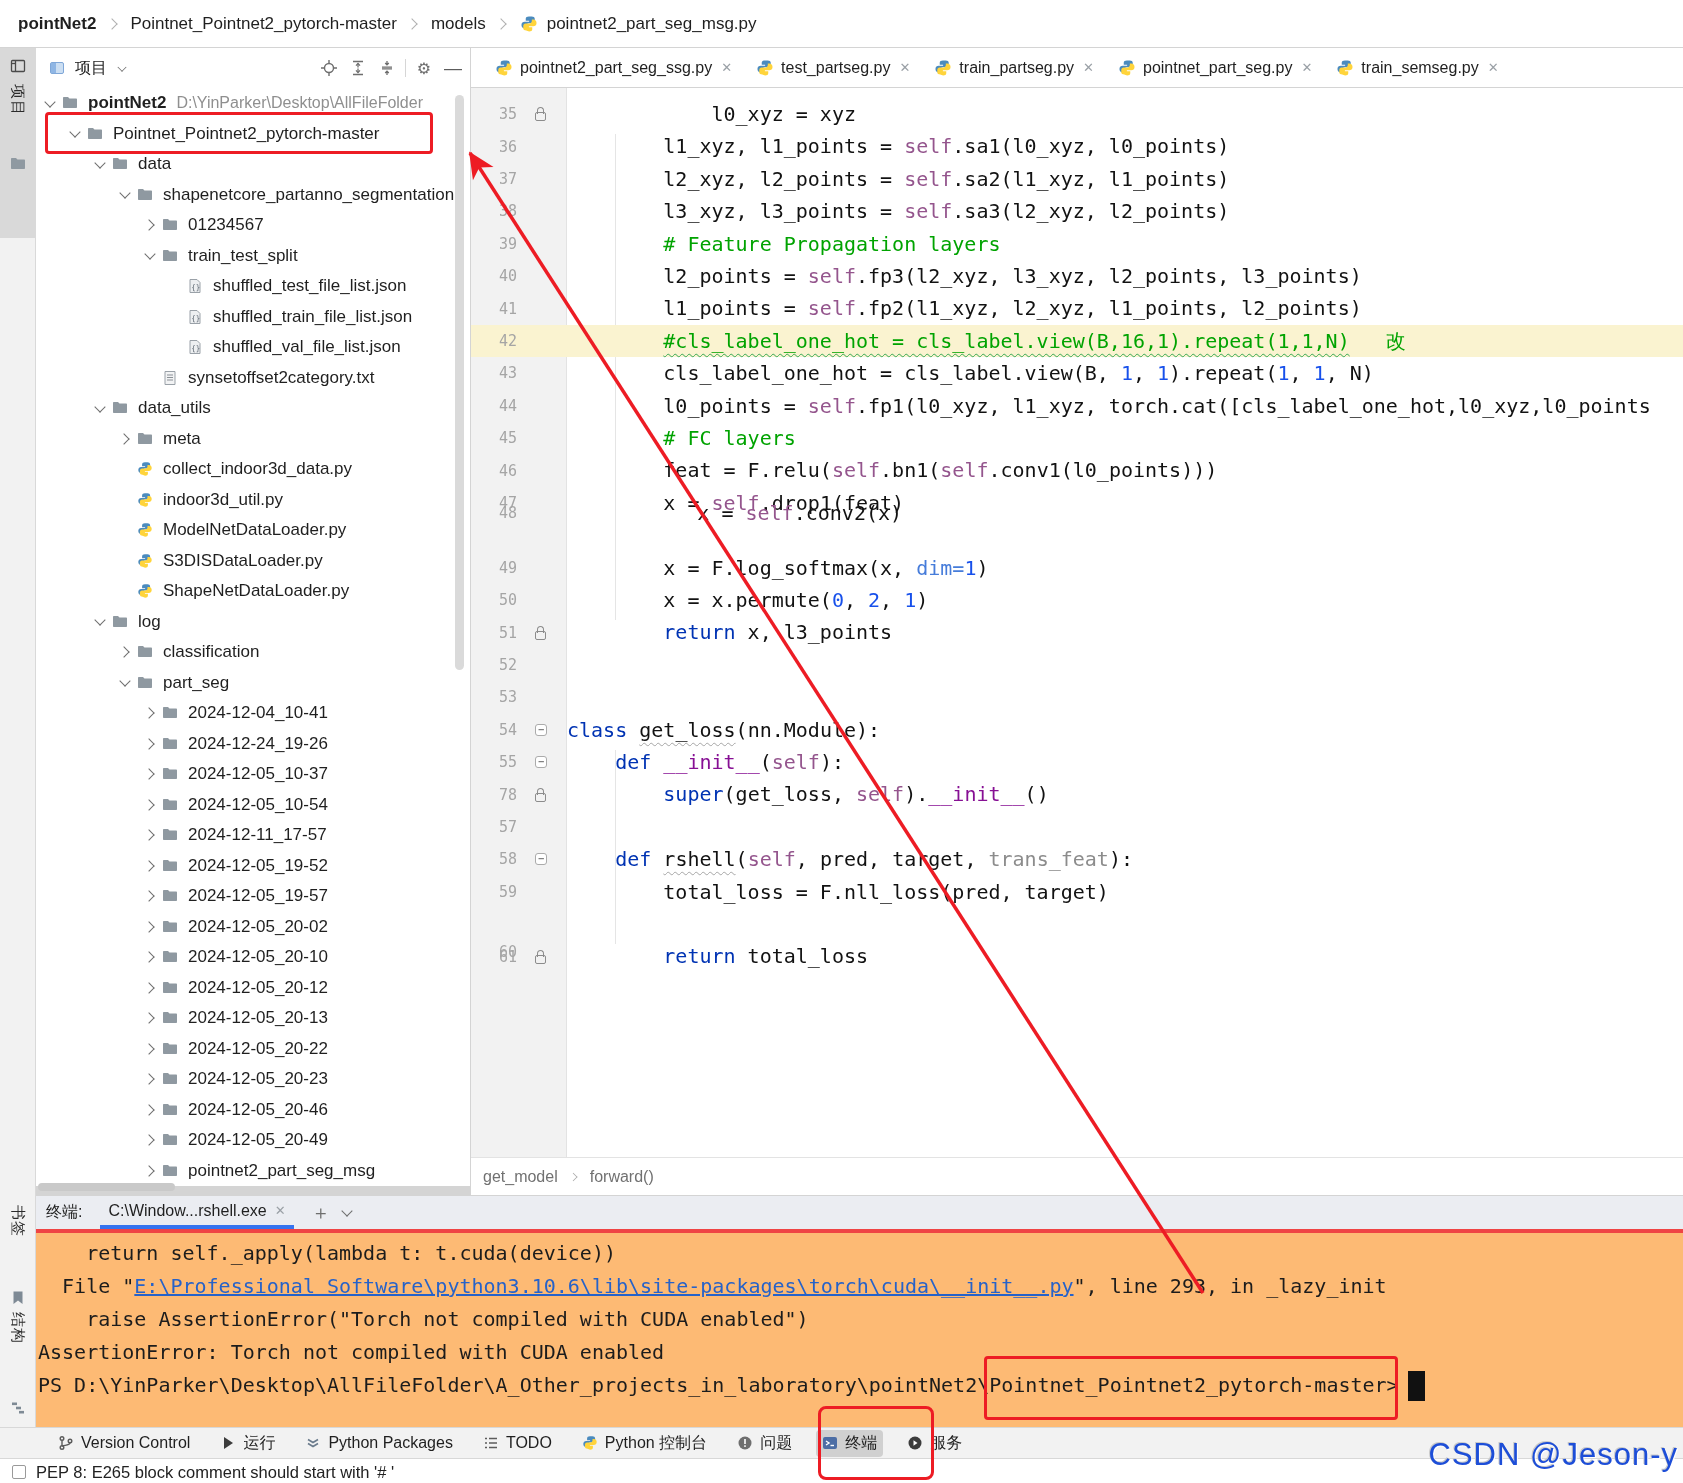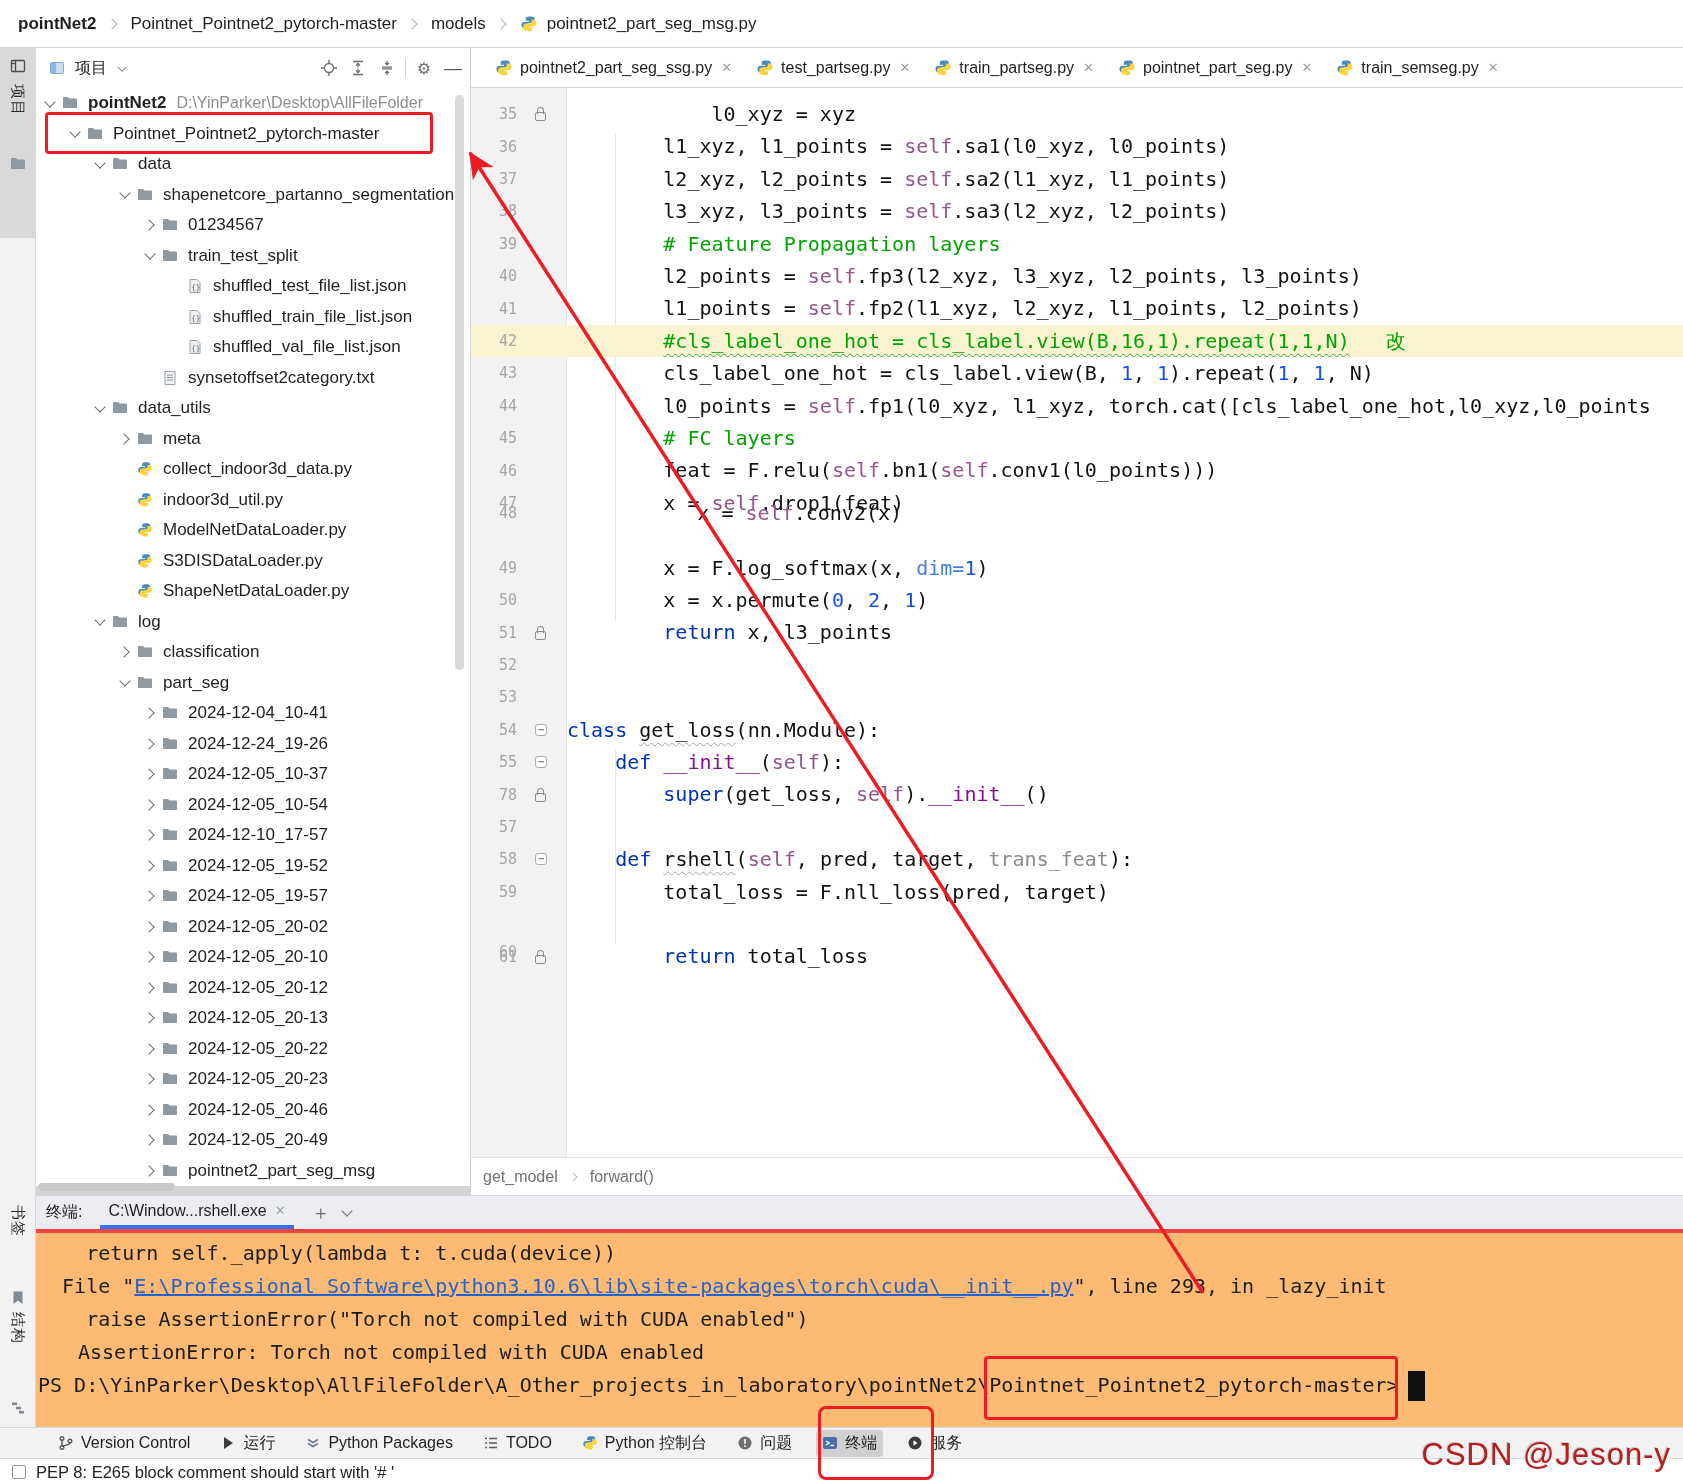--- a/index.html
+++ b/index.html
@@ -92,21 +92,21 @@
   .tbitem{display:flex;align-items:center;gap:7px;padding:3px 6px;border-radius:4px;white-space:nowrap}
   .tbitem.active{background:#D0D0D0}
   .tbicon{width:16px;height:16px;display:inline-flex}
   .tbicon svg{width:16px;height:16px}
   #statusbar{position:absolute;left:0;top:1458px;width:1683px;height:25px;background:#fff;border-top:1px solid #D8D8D8;display:flex;align-items:flex-start;gap:10px;padding:4px 0 0 12px;font-size:16.5px;color:#222}
   #pep-icon{width:14px;height:14px;border:1.4px solid #9A9A9A;border-radius:2px;margin-top:2px;flex:none}
 
   
   .anno{position:absolute;border:3.5px solid #ED1C24;border-radius:4px;pointer-events:none;z-index:50}
   #anno-arrow{position:absolute;left:0;top:0;width:1683px;height:1483px;pointer-events:none;z-index:50}
-  #watermark{position:absolute;right:12px;top:1437px;font-size:31px;color:#b91c1c;letter-spacing:1px;z-index:40;text-shadow:-1px -1px 0 #c9c9c9,1px 1px 0 #ffffff}
+  #watermark{position:absolute;right:5px;top:1437px;font-size:31px;color:#1d4ed8;letter-spacing:1px;z-index:40;text-shadow:-1px -1px 0 #c9c9c9,1px 1px 0 #ffffff}
 </style>
 </head>
 <body>
 
 <div id="screen">
 
   <div id="breadcrumb">
       <span class="crumb bold">pointNet2</span>
       <span class="chev closed crumb-sep"></span>
       <span class="crumb">Pointnet_Pointnet2_pytorch-master</span>
@@ -407,21 +407,21 @@
           </span>
           <span class="tlabel">2024-12-05_10-54</span>
         </div>
         <div class="trow" style="top: 732px; padding-left: 106px;">
           <span class="chev closed"></span>
           <span class="ticon">
             <svg viewBox="0 0 16 16">
               <path d="M1 3c0-.6.4-1 1-1h4l1.5 1.5H14c.6 0 1 .4 1 1V12c0 .6-.4 1-1 1H2c-.6 0-1-.4-1-1z" fill="#8F99A1"></path>
             </svg>
           </span>
-          <span class="tlabel">2024-12-10_17-57</span>
+          <span class="tlabel">2024-12-11_17-57</span>
         </div>
         <div class="trow" style="top: 762.5px; padding-left: 106px;">
           <span class="chev closed"></span>
           <span class="ticon">
             <svg viewBox="0 0 16 16">
               <path d="M1 3c0-.6.4-1 1-1h4l1.5 1.5H14c.6 0 1 .4 1 1V12c0 .6-.4 1-1 1H2c-.6 0-1-.4-1-1z" fill="#8F99A1"></path>
             </svg>
           </span>
           <span class="tlabel">2024-12-05_19-52</span>
         </div>
@@ -752,21 +752,21 @@
         <span>C:\Window...rshell.exe</span>
         <span style="color:#9AA0A6;font-size:13px">✕</span>
       </div>
       <span class="hbtn" style="margin-left:14px">＋</span>
       <span class="hbtn chev open"></span>
     </div>
     <div id="term-content">
         <div class="term-row" style="top: 4px;"><span class="ttext"><span class="c-t">    return self._apply(lambda t: t.cuda(device))</span></span></div>
         <div class="term-row" style="top: 37px;"><span class="ttext"><span class="c-t">  File "</span><span class="c-link">E:\Professional Software\python3.10.6\lib\site-packages\torch\cuda\__init__.py</span><span class="c-t">", line 293, in _lazy_init</span></span></div>
         <div class="term-row" style="top: 70px;"><span class="ttext"><span class="c-t">    raise AssertionError("Torch not compiled with CUDA enabled")</span></span></div>
-        <div class="term-row" style="top: 103px; margin-left: 40px;"><span class="ttext"><span class="c-t">AssertionError: Torch not compiled with CUDA enabled</span></span></div>
+        <div class="term-row" style="top: 103px;"><span class="ttext"><span class="c-t">AssertionError: Torch not compiled with CUDA enabled</span></span></div>
         <div class="term-row" style="top: 136px;"><span class="ttext"><span class="c-t">PS D:\YinParker\Desktop\AllFileFolder\A_Other_projects_in_laboratory\pointNet2\Pointnet_Pointnet2_pytorch-master&gt;</span></span></div>
       </div>
   </div>
   <div id="term-cursor"></div>
 
   <div id="toolbar">
       <div class="tbitem">
         <span class="tbicon">
           <svg viewBox="0 0 16 16" fill="none" stroke="#5c5c5c" stroke-width="1.4">
             <circle cx="4" cy="3.5" r="1.8"></circle>

